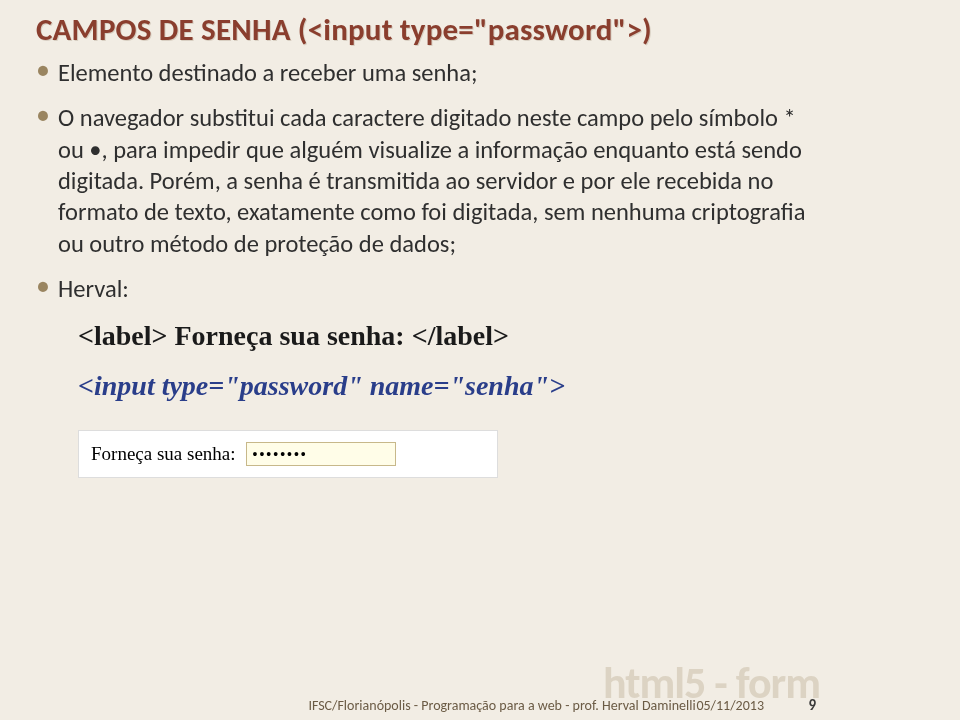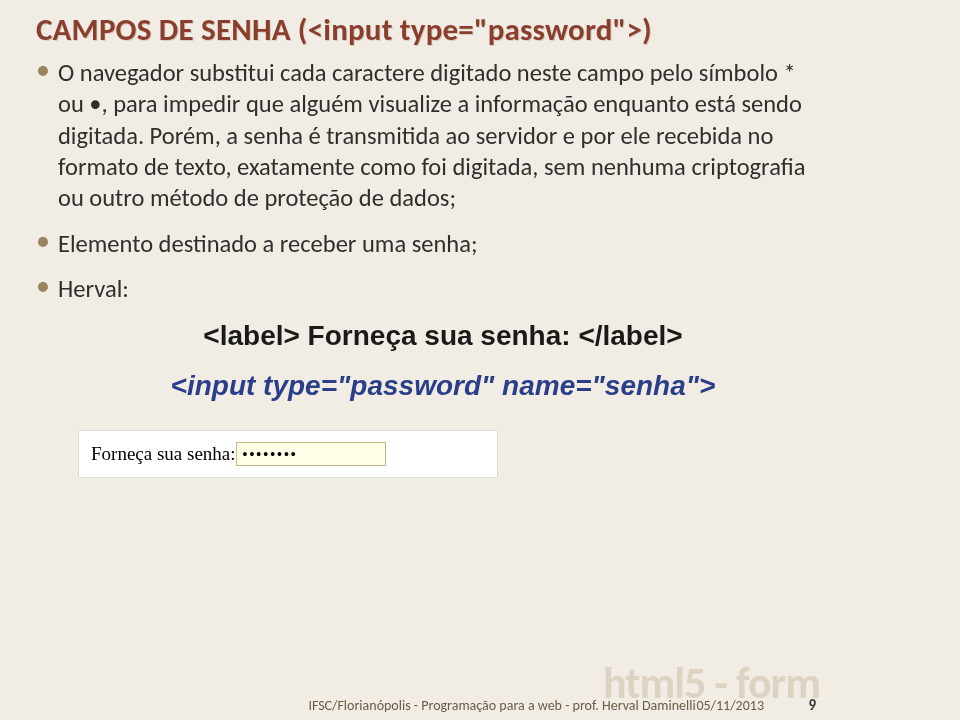--- a/index.html
+++ b/index.html
@@ -38,39 +38,39 @@
   .bullets > li::before {
     content: "•";
     position: absolute;
     left: 0;
     top: -2px;
     color: #9a8560;
     font-size: 28px;
     line-height: 1;
   }
   .code-line {
-    font-family: Liberation Sans, sans-serif;
+    font-family: Liberation Serif, serif;
     font-size: 28px;
     font-weight: 700;
     margin-left: 42px;
     margin-top: 4px;
-    text-align: center;
   }
   .code-line.black { color: #1a1a1a; }
   .code-line.blue { color: #2a3e8a; font-style: italic; margin-top: 18px; }
   .example-box {
     margin-top: 28px;
     margin-left: 42px;
     width: 420px;
     height: 48px;
     background: #ffffff;
     border: 1px solid #ddd;
     display: flex;
     align-items: center;
     padding: 0 12px;
+    gap: 10px;
   }
   .example-label {
     font-family: "Times New Roman", serif;
     font-size: 19px;
     color: #000;
   }
   .example-input {
     border: 1px solid #c7b88a;
     background: #fffde8;
     width: 150px;
@@ -108,24 +108,24 @@
 </style>
 </head>
 <body>
 
 <div class="slide">
 
   <h1 class="title">CAMPOS DE SENHA (&lt;input type="password"&gt;)</h1>
 
   <ul class="bullets">
     <li>
-      <span>O navegador substitui cada caractere digitado neste campo pelo símbolo * ou •, para impedir que alguém visualize a informação enquanto está sendo digitada. Porém, a senha é transmitida ao servidor e por ele recebida no formato de texto, exatamente como foi digitada, sem nenhuma criptografia ou outro método de proteção de dados;</span>
+      <span>Elemento destinado a receber uma senha;</span>
     </li>
     <li>
-      <span>Elemento destinado a receber uma senha;</span>
+      <span>O navegador substitui cada caractere digitado neste campo pelo símbolo * ou •, para impedir que alguém visualize a informação enquanto está sendo digitada. Porém, a senha é transmitida ao servidor e por ele recebida no formato de texto, exatamente como foi digitada, sem nenhuma criptografia ou outro método de proteção de dados;</span>
     </li>
     <li>
       <span>Herval:</span>
     </li>
   </ul>
 
   <div class="code-line black">&lt;label&gt; Forneça sua senha: &lt;/label&gt;</div>
   <div class="code-line blue">&lt;input type="password" name="senha"&gt;</div>
 
   <div class="example-box">

